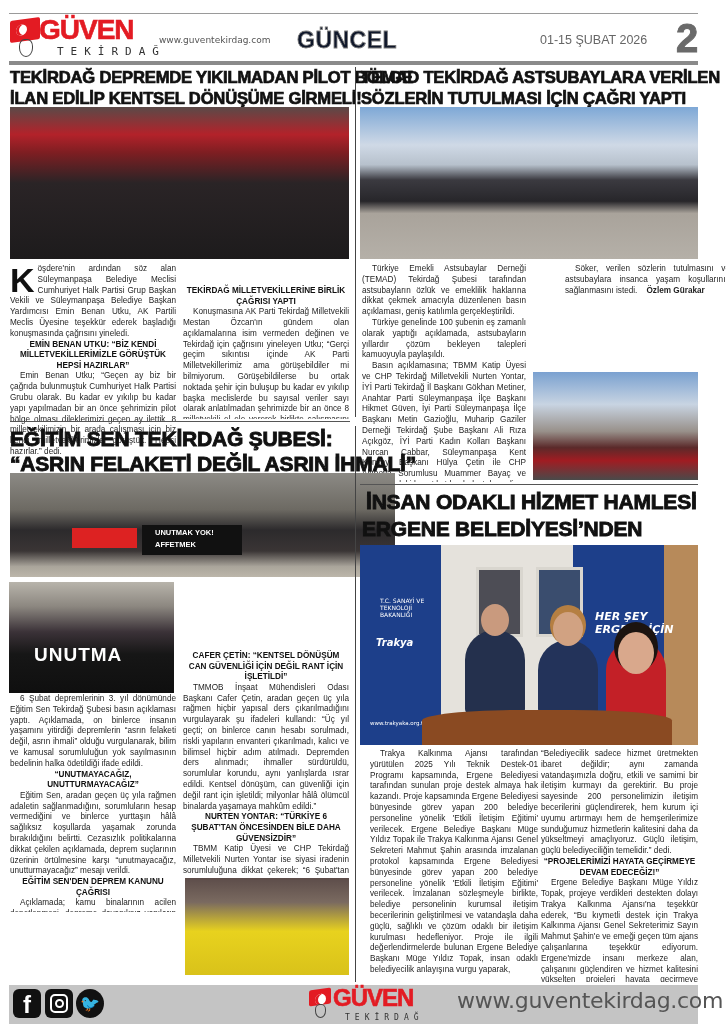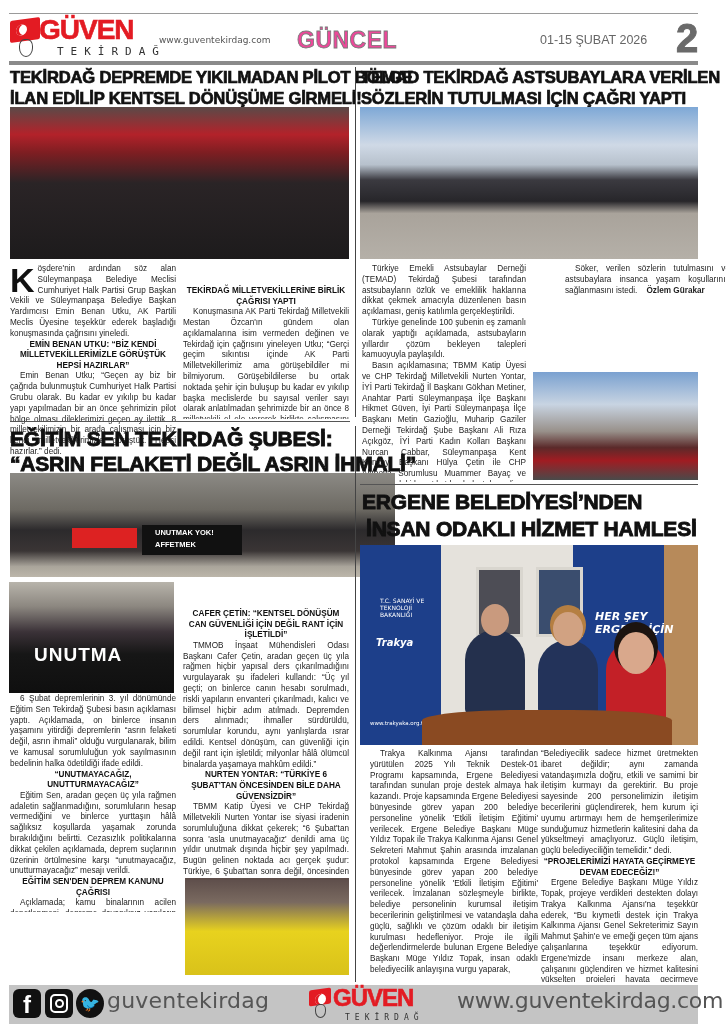--- a/index.html
+++ b/index.html
@@ -9,21 +9,21 @@
   
   .top-rule { position: absolute; left: 9px; top: 13px; width: 689px; height: 1px; background: #9a9a9a; }
   .masthead { position: absolute; left: 9px; top: 15px; width: 689px; height: 46px; }
   .logo { position: absolute; left: 0; top: 0; width: 150px; height: 46px; }
   .logo-flag { position: absolute; left: 1px; top: 4px; width: 30px; height: 22px; background: #e31b23; transform: skewY(-8deg); border-radius: 2px; }
   .logo-flag::before { content: ""; position: absolute; left: 6px; top: 5px; width: 11px; height: 11px; border-radius: 50%; background: #fff; box-shadow: 3px 0 0 0 #e31b23 inset; }
   .logo-face { position: absolute; left: 10px; top: 24px; width: 14px; height: 18px; border: 1.5px solid #444; border-radius: 40% 40% 50% 50%; }
   .logo-text { position: absolute; left: 30px; top: 0; font-family: "Liberation Sans", sans-serif; font-weight: 900; font-size: 28px; color: #e31b23; letter-spacing: -1px; line-height: 30px; -webkit-text-stroke: 0.6px #e31b23; }
   .logo-sub { position: absolute; left: 48px; top: 30px; font-family: "DejaVu Sans Mono", monospace; font-size: 11px; letter-spacing: 7px; color: #333; line-height: 14px; }
   .site-url { position: absolute; left: 150px; top: 20px; font-size: 9px; color: #555; font-family: "DejaVu Sans", sans-serif; }
-  .section-label { position: absolute; left: 288px; top: 12px; font-family: "Liberation Sans", sans-serif; font-weight: 900; font-size: 23px; color: #ec4899; letter-spacing: 0.5px; -webkit-text-stroke: 0.8px #7a7a7a; }
+  .section-label { position: absolute; left: 288px; top: 12px; font-family: "Liberation Sans", sans-serif; font-weight: 900; font-size: 23px; color: #0f172a; letter-spacing: 0.5px; -webkit-text-stroke: 0.8px #7a7a7a; }
   .issue-date { position: absolute; left: 531px; top: 18px; font-family: "Liberation Sans", sans-serif; font-size: 12.5px; color: #666; }
   .page-num { position: absolute; left: 667px; top: 2px; font-family: "Liberation Sans", sans-serif; font-weight: 900; font-size: 40px; line-height: 42px; color: #6a6a6a; -webkit-text-stroke: 1px #6a6a6a; }
   .head-rule { position: absolute; left: 9px; top: 61px; width: 689px; height: 4px; background: #8a8a8a; }
 
   
   .headline { position: absolute; font-family: "Liberation Sans", sans-serif; font-weight: 900; color: #111; -webkit-text-stroke: 0.7px #111; letter-spacing: -0.2px; white-space: nowrap; }
   .hl1 { left: 10px; top: 67px; width: 340px; font-size: 16.6px; line-height: 21px; }
   .hl2 { left: 361px; top: 67px; width: 337px; font-size: 16.6px; line-height: 21px; }
   .hl3 { left: 10px; top: 426px; width: 340px; font-size: 21px; line-height: 25px; -webkit-text-stroke: 0.9px #111; }
   .hl4 { left: 362px; top: 488px; width: 336px; font-size: 21px; line-height: 27px; -webkit-text-stroke: 0.9px #111; }
@@ -164,34 +164,34 @@
 </div>
 <div class="col c3a" style="overflow:hidden;">
   <p>6 Şubat depremlerinin 3. yıl dönümünde Eğitim Sen Tekirdağ Şubesi basın açıklaması yaptı. Açıklamada, on binlerce insanın yaşamını yitirdiği depremlerin “asrın felaketi değil, asrın ihmali” olduğu vurgulanarak, bilim ve kamusal sorumluluğun yok sayılmasının bedelinin halka ödetildiği ifade edildi.</p>
   <p class="sub">“UNUTMAYACAĞIZ, UNUTTURMAYACAĞIZ”</p>
   <p>Eğitim Sen, aradan geçen üç yıla rağmen adaletin sağlanmadığını, sorumluların hesap vermediğini ve binlerce yurttaşın hâlâ sağlıksız koşullarda yaşamak zorunda bırakıldığını belirtti. Cezasızlık politikalarına dikkat çekilen açıklamada, deprem suçlarının üzerinin örtülmesine karşı “unutmayacağız, unutturmayacağız” mesajı verildi.</p>
   <p class="sub">EĞİTİM SEN'DEN DEPREM KANUNU ÇAĞRISI</p>
   <p>Açıklamada; kamu binalarının acilen denetlenmesi, depreme dayanıksız yapıların boşaltılması, imar aflarının kaldırılması, deprem vergilerinin şeffaf kullanılması ve meslek odaları ile emek örgütlerinin katılımıyla bağlayıcı bir Deprem Kanunu çıkarılması çağrısı yapıldı.</p>
   <p>Basın açıklamasına; TBMM Katip Üyesi ve CHP Tekirdağ Milletvekili Nurten Yontar, TMMOB İnşaat Mühendisleri Odası Başkanı Cafer Çetin, CHP Süleymanpaşa İlçe Başkanı Gökçe Bayol, CHP Tekirdağ İl Kadın Kolları Başkanı Büşranur Pelen, CHP Kadın Kolları MYK Üyesi Av. Ece Zeybek, 29 Ekim Kadınları Derneği Tekirdağ Şube Başkanı Seval Eşer ve Tekirdağ Kent Konseyi Başkanı Berrin Başol Menekşe destek verdi.</p>
 </div>
 <div class="col c3b" style="overflow:hidden; height:297px;">
-  <p class="sub" style="margin-top:30px;text-align:center;">CAFER ÇETİN: “KENTSEL DÖNÜŞÜM CAN GÜVENLİĞİ İÇİN DEĞİL RANT İÇİN İŞLETİLDİ”</p>
+  <p class="sub" style="margin-top:72px;text-align:center;">CAFER ÇETİN: “KENTSEL DÖNÜŞÜM CAN GÜVENLİĞİ İÇİN DEĞİL RANT İÇİN İŞLETİLDİ”</p>
   <p>TMMOB İnşaat Mühendisleri Odası Başkanı Cafer Çetin, aradan geçen üç yıla rağmen hiçbir yapısal ders çıkarılmadığını vurgulayarak şu ifadeleri kullandı: “Üç yıl geçti; on binlerce canın hesabı sorulmadı, riskli yapıların envanteri çıkarılmadı, kalıcı ve bilimsel hiçbir adım atılmadı. Depremden ders alınmadı; ihmaller sürdürüldü, sorumlular korundu, aynı yanlışlarda ısrar edildi. Kentsel dönüşüm, can güvenliği için değil rant için işletildi; milyonlar hâlâ ölümcül binalarda yaşamaya mahkûm edildi.”</p>
   <p class="sub">NURTEN YONTAR: “TÜRKİYE 6 ŞUBAT'TAN ÖNCESİNDEN BİLE DAHA GÜVENSİZDİR”</p>
   <p>TBMM Katip Üyesi ve CHP Tekirdağ Milletvekili Nurten Yontar ise siyasi iradenin sorumluluğuna dikkat çekerek; “6 Şubat'tan sonra 'asla unutmayacağız' denildi ama üç yıldır unutmak dışında hiçbir şey yapılmadı. Bugün gelinen noktada acı gerçek şudur: Türkiye, 6 Şubat'tan sonra değil, öncesinden bile daha güvensizdir.” dedi.</p>
 
 </div>
 <div class="photo photo-5"></div>
 
 <div class="vrule" style="left:355px; top:426px; height:556px;"></div>
 <div class="hrule" style="left:360px; top:484px; width:338px;"></div>
 
 <h1 class="headline hl4">
+  <div style="padding-left:4px;">İNSAN ODAKLI HİZMET HAMLESİ</div>
   <div>ERGENE BELEDİYESİ’NDEN</div>
-  <div style="padding-left:4px;">İNSAN ODAKLI HİZMET HAMLESİ</div>
 </h1>
 <div class="photo photo-7">
   <div class="portrait p1"></div>
   <div class="portrait p2"></div>
   <div class="banner-text bt1">T.C. SANAYİ VE TEKNOLOJİ BAKANLIĞI</div>
   <div class="banner-text bt2">Trakya</div>
   <div class="banner-text bt3">www.trakyaka.org.tr · 0850 450 09 59</div>
   <div class="banner-text bt4">HER ŞEY ERGENE İÇİN</div>
   <div class="woman-poster"></div>
   <div class="person-m"></div>
@@ -205,21 +205,20 @@
   <p class="noindent" id="ergene-cont">“Belediyecilik sadece hizmet üretmekten ibaret değildir; aynı zamanda vatandaşımızla doğru, etkili ve samimi bir iletişim kurmayı da gerektirir. Bu proje sayesinde 200 personelimizin iletişim becerilerini güçlendirerek, hem kurum içi uyumu artırmayı hem de hemşerilerimize sunduğumuz hizmetlerin kalitesini daha da yükseltmeyi amaçlıyoruz. Güçlü iletişim, güçlü belediyeciliğin temelidir.” dedi.</p>
   <p class="sub">“PROJELERİMİZİ HAYATA GEÇİRMEYE DEVAM EDECEĞİZ!”</p>
   <p>Ergene Belediye Başkanı Müge Yıldız Topak, projeye verdikleri destekten dolayı Trakya Kalkınma Ajansı'na teşekkür ederek, “Bu kıymetli destek için Trakya Kalkınma Ajansı Genel Sekreterimiz Sayın Mahmut Şahin'e ve emeği geçen tüm ajans çalışanlarına teşekkür ediyorum. Ergene'mizde insanı merkeze alan, çalışanını güçlendiren ve hizmet kalitesini yükselten projeleri hayata geçirmeye kararlılıkla devam edeceğiz.” ifadelerini kullandı.</p>
 
 </div>
 
 <footer class="footer">
   <span class="social fb">f</span>
   <span class="social ig"></span>
   <span class="social tw">🐦</span>
-  <span class="footer-handle">guventekirdag</span>
   <div class="footer-logo logo">
     <span class="logo-flag"></span>
     <span class="logo-face"></span>
     <span class="logo-text">GÜVEN</span>
     <span class="logo-sub">TEKİRDAĞ</span>
   </div>
   <span class="footer-url">www.guventekirdag.com</span>
 </footer>
 
 </body></html>

